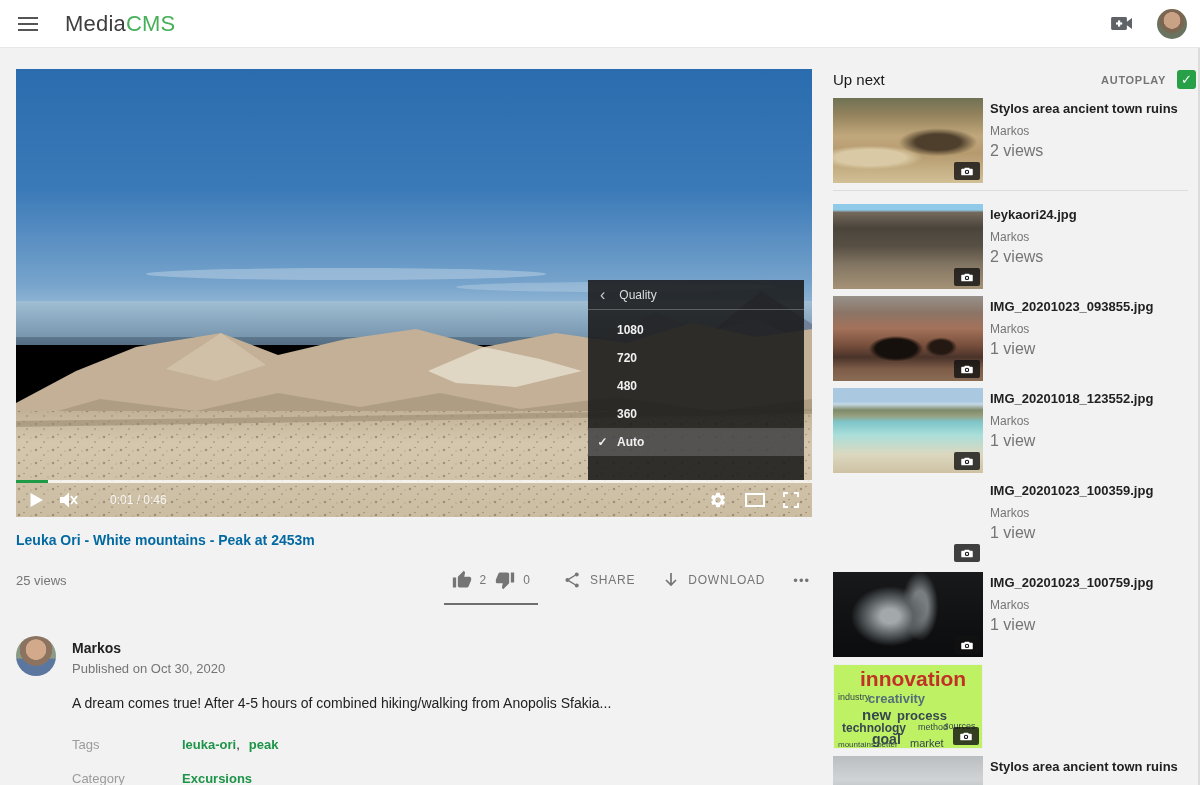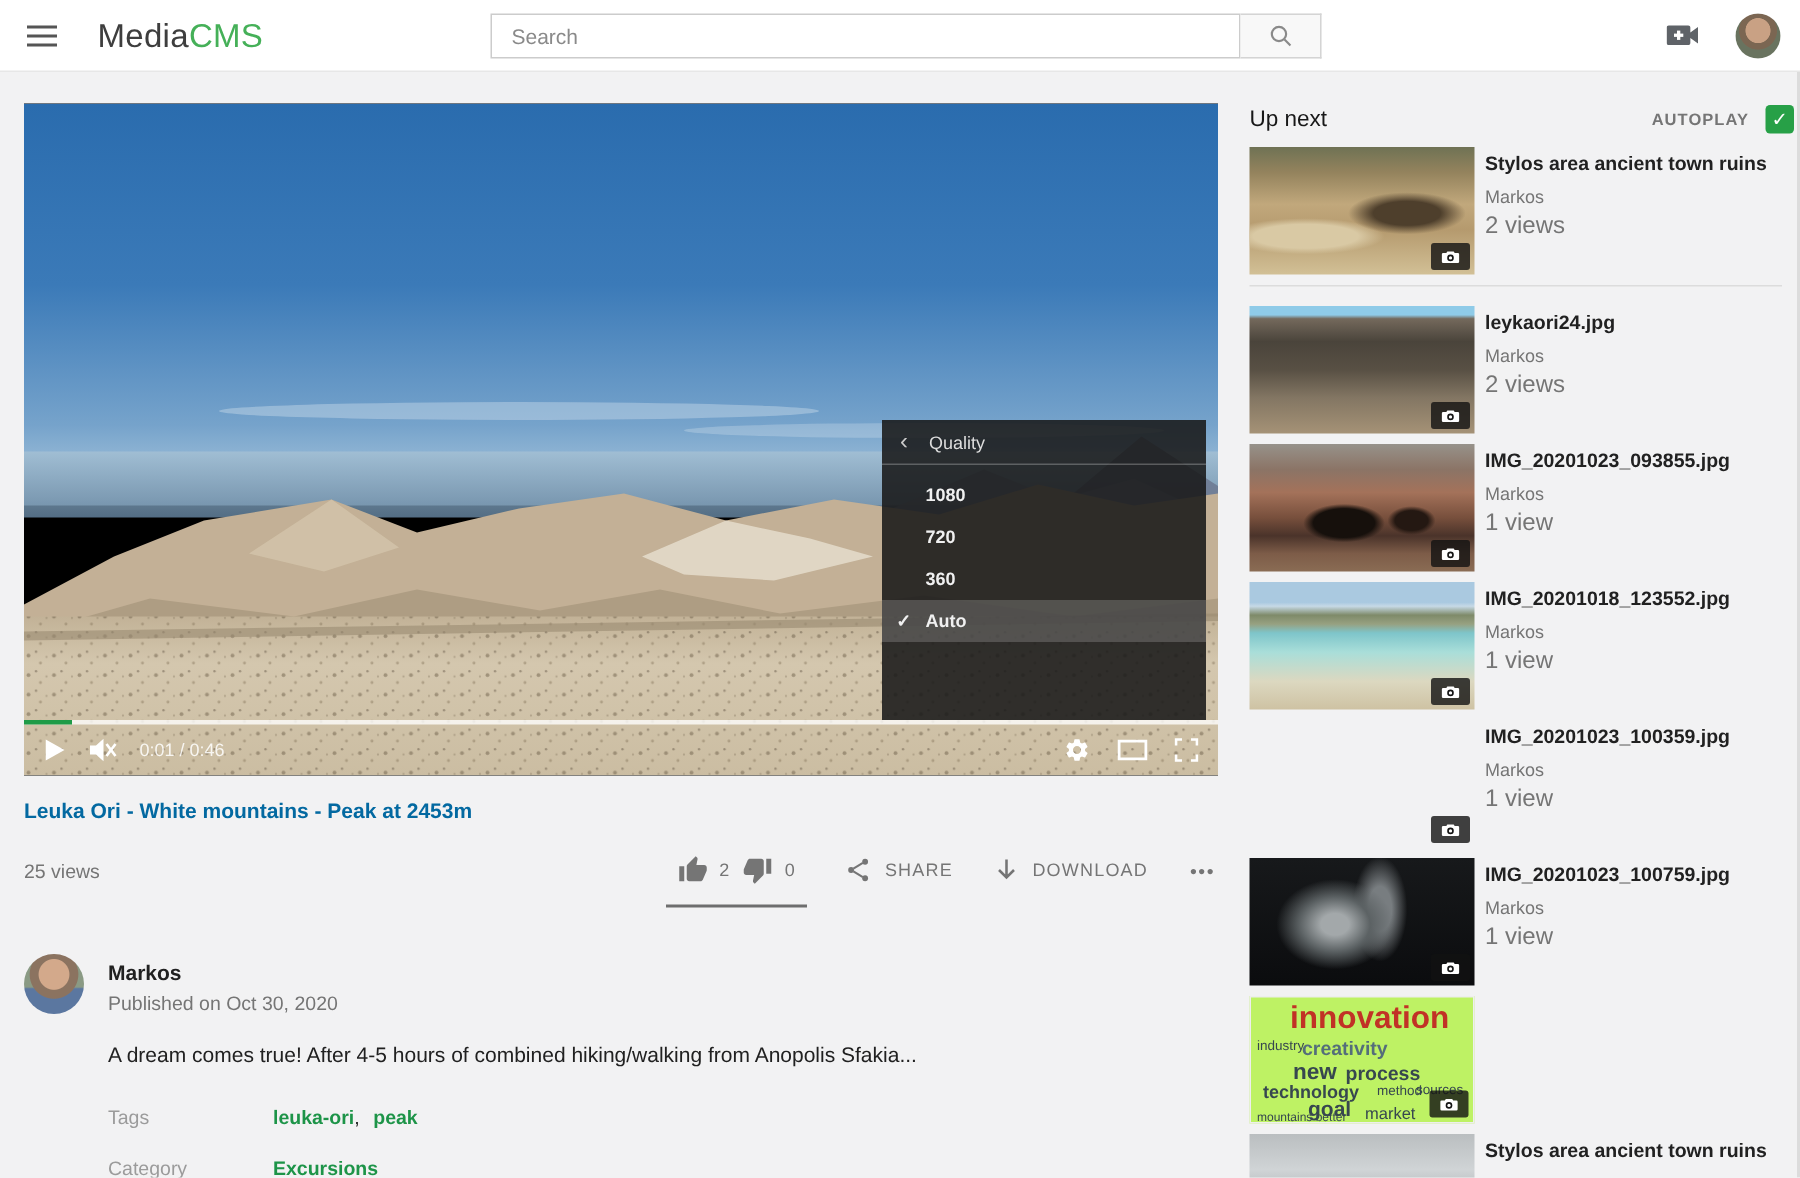--- a/index.html
+++ b/index.html
@@ -38,21 +38,21 @@
   .qm-item.selected { background:rgba(255,255,255,.18); padding-left:0; display:flex; align-items:center; }
   .qm-check { width:29px; text-align:center; font-size:12px; }
 
   .player-controls { position:absolute; left:0; right:0; bottom:0; height:37px; }
   .progress { position:absolute; left:0; right:0; top:0; height:3px; background:rgba(255,255,255,.78); }
   .progress-played { width:4%; height:100%; background:#1f9b47; }
   .ctrl-row { position:absolute; top:3px; left:0; right:0; bottom:0; display:flex; align-items:center; padding:0 13px; }
   .ctrl-btn { display:flex; align-items:center; justify-content:center; cursor:pointer; margin-right:14px; }
   .ctrl-right { margin-left:auto; display:flex; align-items:center; gap:18px; }
   .ctrl-right .ctrl-btn { margin-right:0; }
-  .time-display { color:rgba(255,255,255,.85); font-size:12px; margin-left:1px; }
+  .time-display { color:rgba(255,255,255,.85); font-size:12px; margin-left:18px; }
 
   
   .video-title { margin-top:15px; font-size:14px; color:#0369a1; }
   .meta-row { display:flex; align-items:center; margin-top:16px; height:32px; }
   .views-count { font-size:13px; color:#757575; }
   .actions { margin-left:auto; display:flex; align-items:center; gap:28px; color:#757575; padding-right:2px; }
   .rating-group { position:relative; display:flex; align-items:center; gap:9px; padding:0 6px; }
   .rating-underline { position:absolute; left:-2px; right:-2px; top:33px; height:2px; background:#6e6e6e; }
   .count-label { font-size:12px; color:#757575; }
   .action-btn { display:flex; align-items:center; gap:9px; cursor:pointer; }
@@ -126,29 +126,20 @@
 </head>
 <body>
 
 <div class="header">
   <div class="hamburger">
       <span></span>
       <span></span>
       <span></span>
     </div>
   <div class="brand"><span>Media</span><span class="cms">CMS</span></div>
-  <div class="search-wrap">
-    <input class="search-input" placeholder="Search" style="">
-    <div class="search-btn">
-      <svg width="18" height="18" viewBox="0 0 20 20">
-          <circle cx="8.5" cy="8.5" r="5.3" fill="none" stroke="#8a8a8a" stroke-width="1.6"></circle>
-          <line x1="12.6" y1="12.6" x2="17" y2="17" stroke="#8a8a8a" stroke-width="1.6"></line>
-        </svg>
-    </div>
-  </div>
   <div class="header-right">
     <div class="upload-icon">
       <svg width="22" height="15" viewBox="0 0 22 15">
           <path d="M1.5 1h13c.8 0 1.4.6 1.4 1.4v3.3L21 2v11l-5.1-3.7v3.3c0 .8-.6 1.4-1.4 1.4h-13C.7 14 .1 13.4.1 12.6V2.4C.1 1.6.7 1 1.5 1z" fill="#5f6368"></path>
           <rect x="7" y="4.4" width="2.2" height="6.2" fill="#fff"></rect>
           <rect x="5" y="6.4" width="6.2" height="2.2" fill="#fff"></rect>
         </svg>
     </div>
     <div class="avatar-sm"></div>
   </div>
@@ -199,20 +190,21 @@
     </svg>
 
     <div class="quality-menu">
       <div class="qm-head">
         <span class="qm-back">‹</span>
         <span class="qm-title">Quality</span>
       </div>
       <div class="qm-list">
         <div class="qm-item">1080</div>
         <div class="qm-item">720</div>
+        <div class="qm-item">480</div>
         <div class="qm-item">360</div>
         <div class="qm-item selected">
           <span class="qm-check">✓</span>
           <span>Auto</span>
         </div>
       </div>
     </div>
 
     <div class="player-controls">
       <div class="progress">

